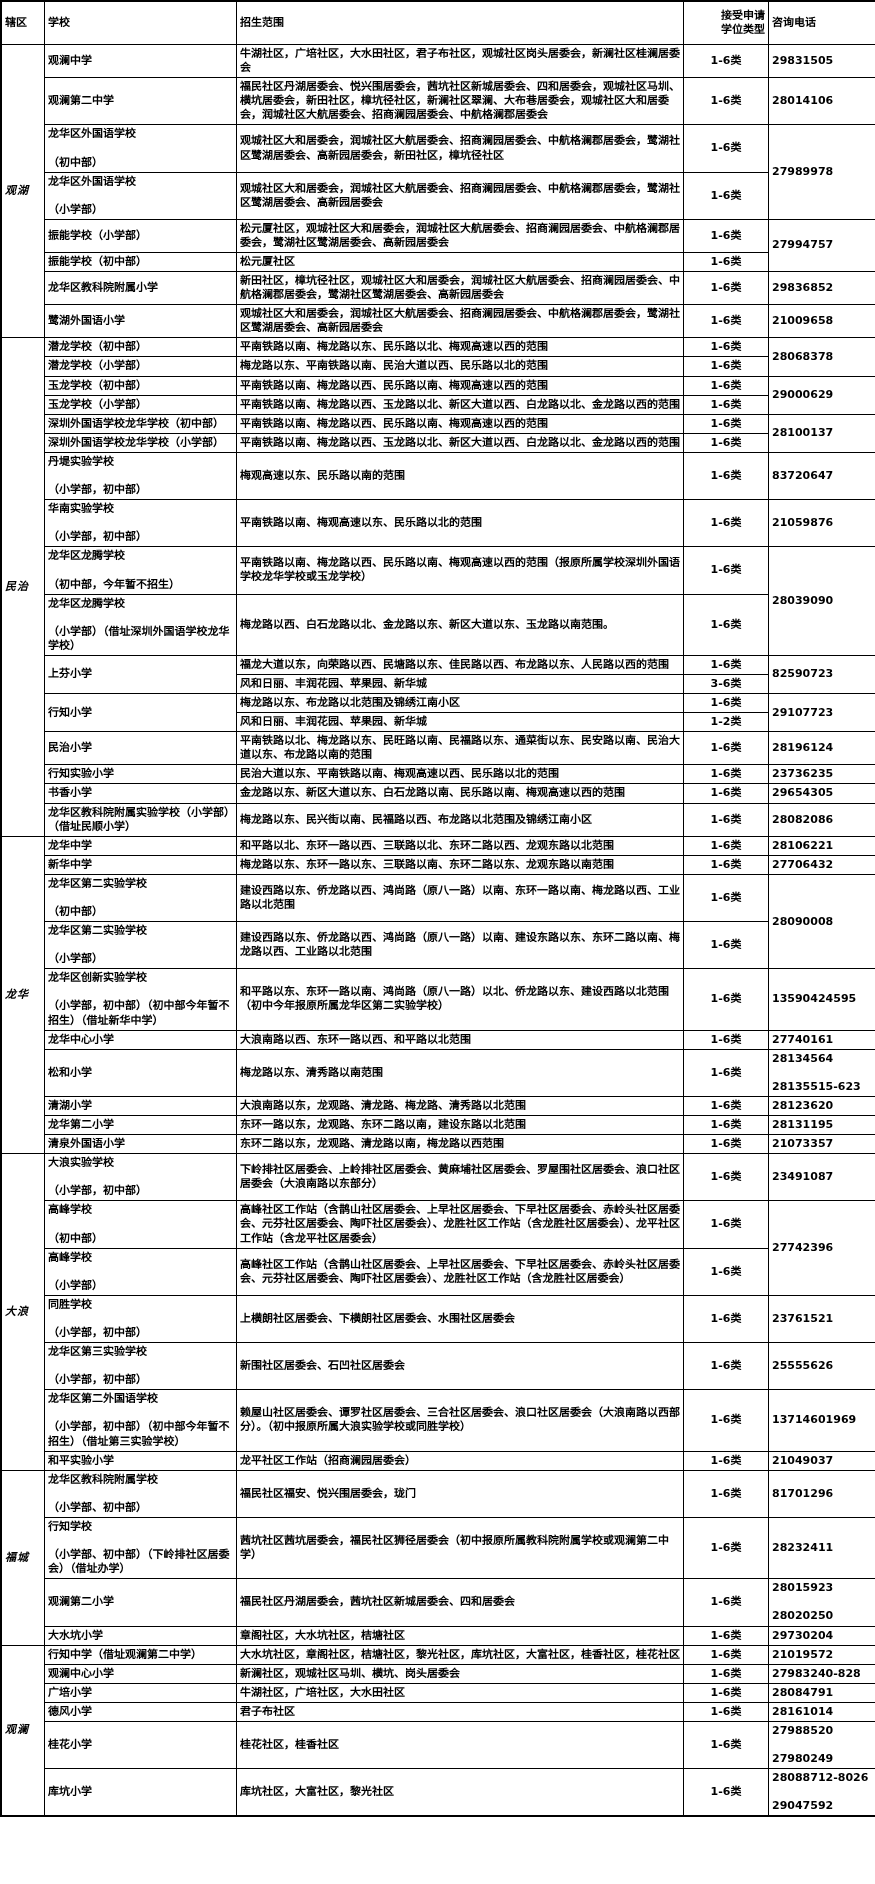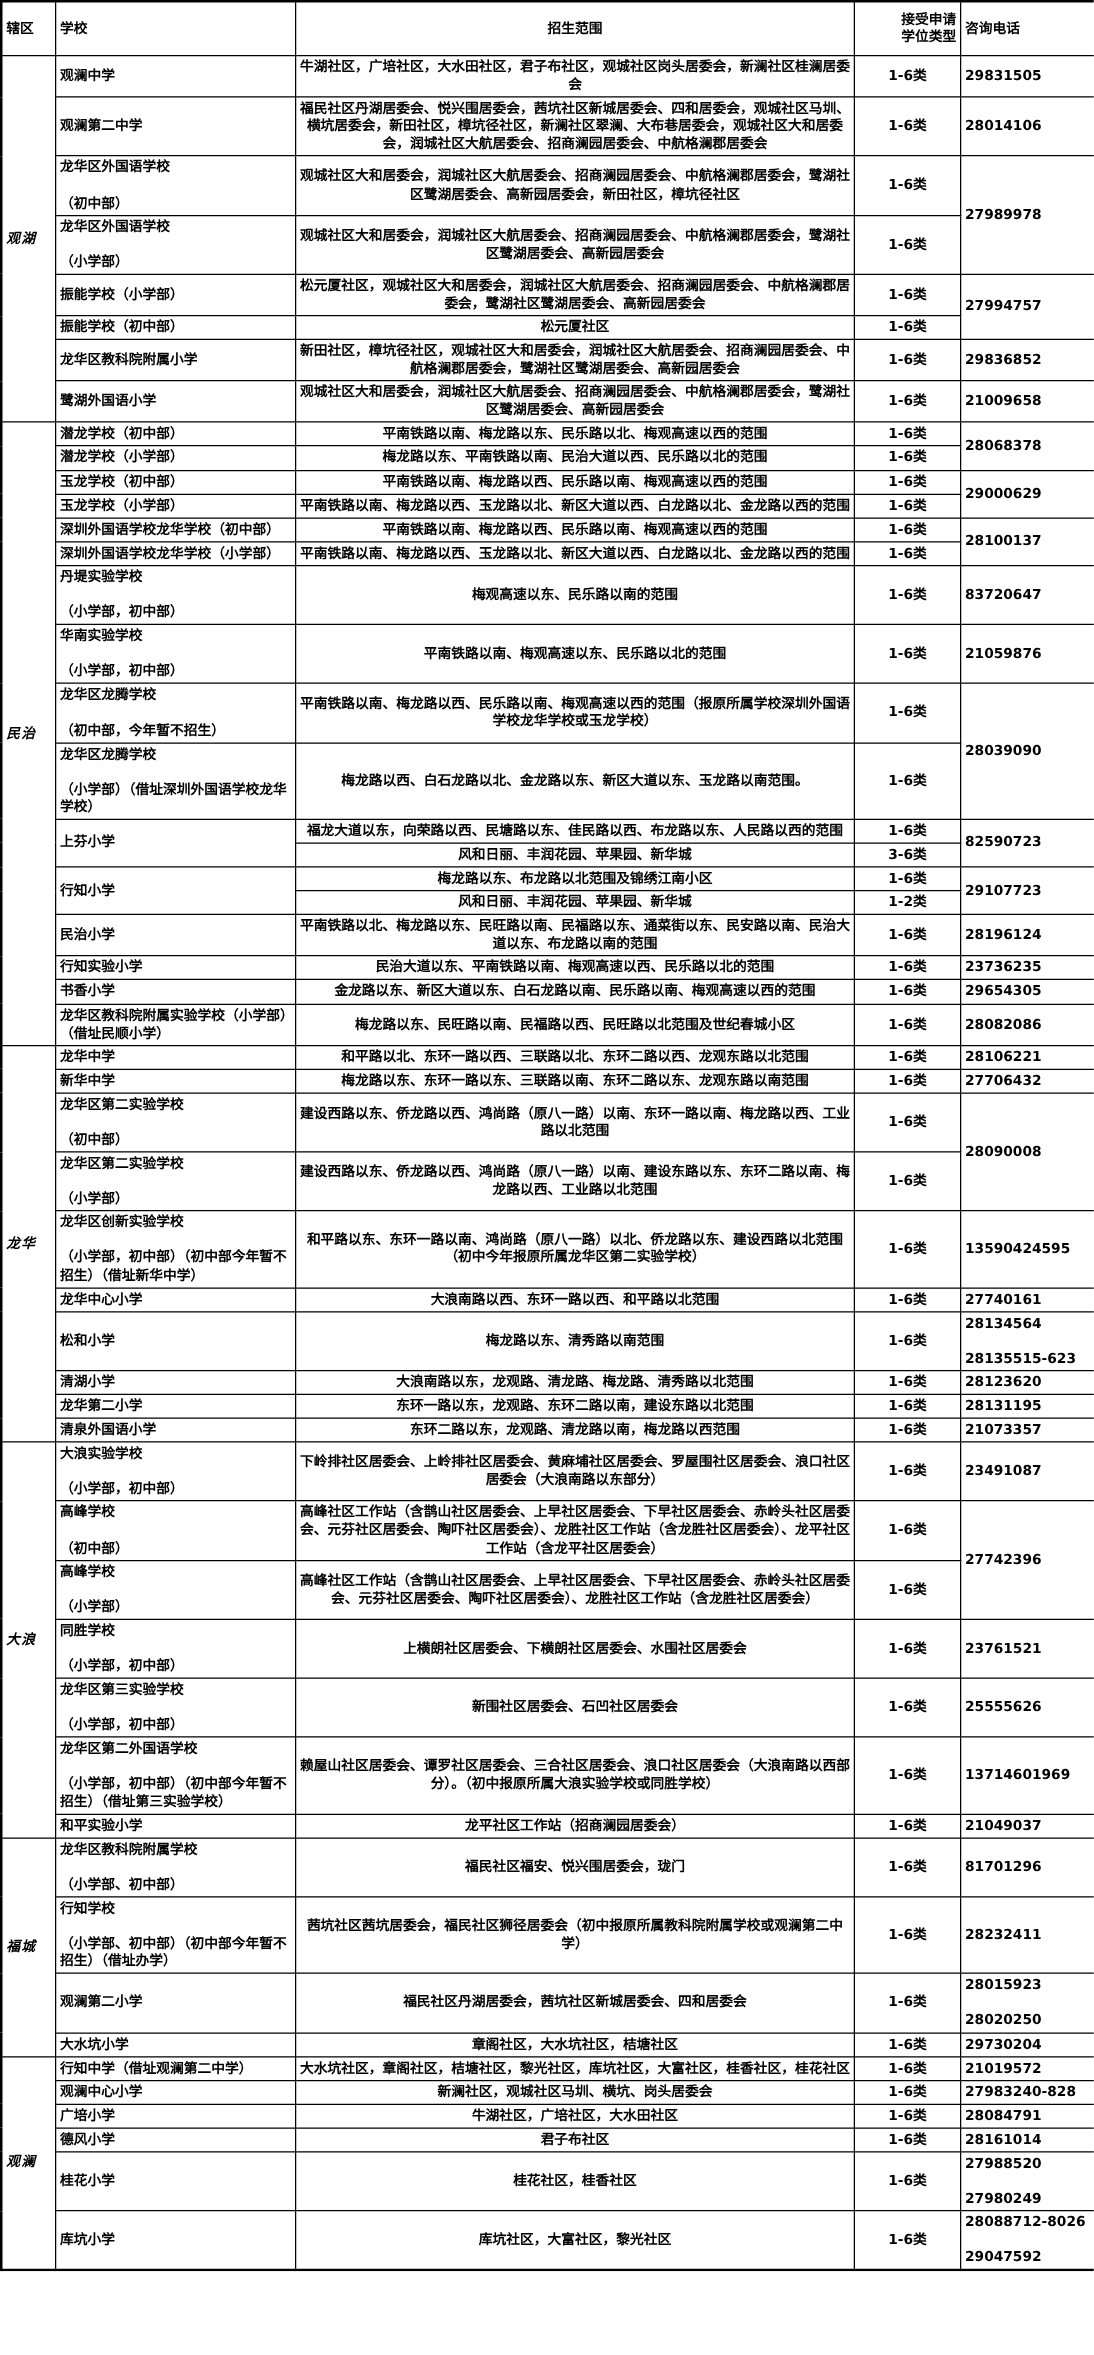--- a/index.html
+++ b/index.html
@@ -42,21 +42,21 @@
   }
   th.col-school,
   td.col-school {
     width: 185px;
     text-align: left;
     border-right: 2px solid #000;
   }
   th.col-scope,
   td.col-scope {
     width: 440px;
-    text-align: center;
+    text-align: left;
     border-right: 2px solid #000;
   }
   th.col-type,
   td.col-type {
     width: 78px;
     text-align: center;
     border-right: 2px solid #000;
   }
   th.col-phone,
   td.col-phone {
@@ -323,21 +323,21 @@
         <td class="col-scope">金龙路以东、新区大道以东、白石龙路以南、民乐路以南、梅观高速以西的范围</td>
         <td class="col-type">1-6类</td>
         <td class="col-phone">
           <span class="ph-line">29654305</span>
         </td>
       </tr>
       <tr>
         <td class="col-school">
           <span class="ph-line">龙华区教科院附属实验学校（小学部）（借址民顺小学）</span>
         </td>
-        <td class="col-scope">梅龙路以东、民旺路以南、民福路以西、民旺路以北范围及世纪春城小区</td>
+        <td class="col-scope">梅龙路以东、民兴街以南、民福路以西、布龙路以北范围及锦绣江南小区</td>
         <td class="col-type">1-6类</td>
         <td class="col-phone">
           <span class="ph-line">28082086</span>
         </td>
       </tr>
       <tr class="district-start">
         <td class="col-district" rowspan="10">龙华</td>
         <td class="col-school">
           <span class="ph-line">龙华中学</span>
         </td>
@@ -485,21 +485,21 @@
       <tr class="district-start">
         <td class="col-district" rowspan="4">福城</td>
         <td class="col-school"><span class="ph-line">龙华区教科院附属学校</span><br><span class="ph-line">（小学部、初中部）</span></td>
         <td class="col-scope">福民社区福安、悦兴围居委会，珑门</td>
         <td class="col-type">1-6类</td>
         <td class="col-phone">
           <span class="ph-line">81701296</span>
         </td>
       </tr>
       <tr>
-        <td class="col-school"><span class="ph-line">行知学校</span><br><span class="ph-line">（小学部、初中部）（初中部今年暂不招生）（借址办学）</span></td>
+        <td class="col-school"><span class="ph-line">行知学校</span><br><span class="ph-line">（小学部、初中部）（下岭排社区居委会）（借址办学）</span></td>
         <td class="col-scope">茜坑社区茜坑居委会，福民社区狮径居委会（初中报原所属教科院附属学校或观澜第二中学）</td>
         <td class="col-type">1-6类</td>
         <td class="col-phone">
           <span class="ph-line">28232411</span>
         </td>
       </tr>
       <tr>
         <td class="col-school">
           <span class="ph-line">观澜第二小学</span>
         </td>

